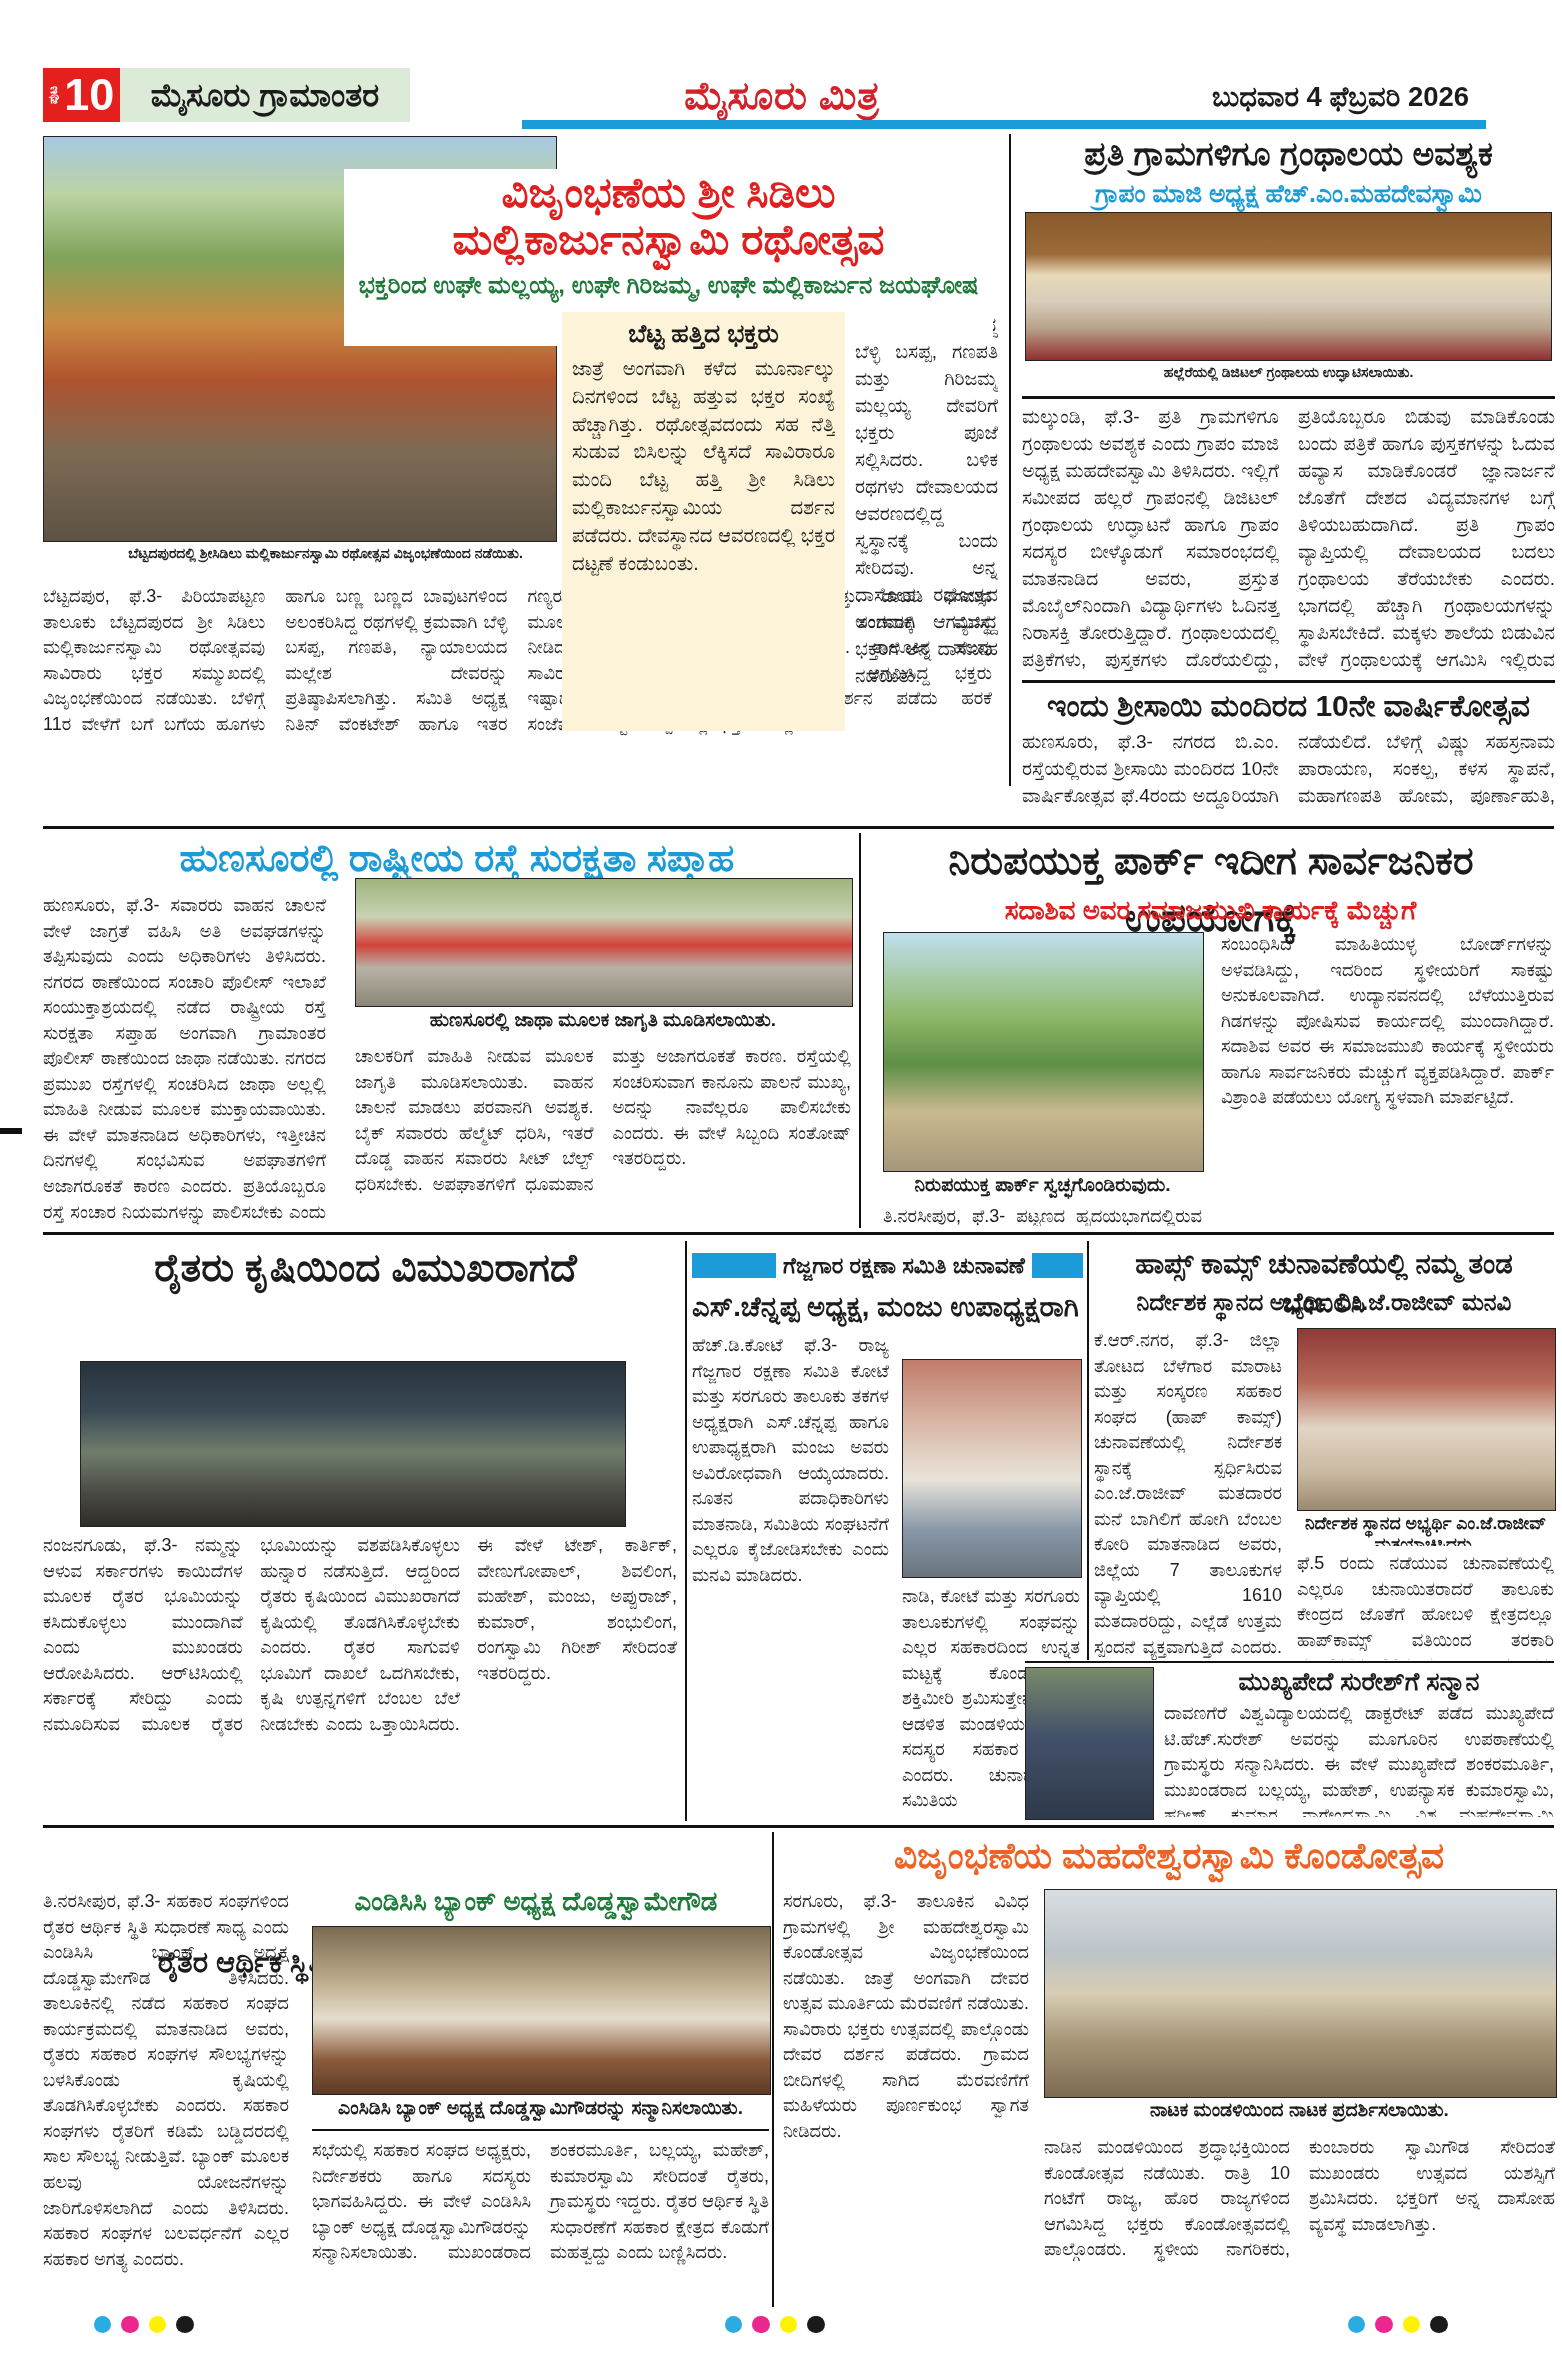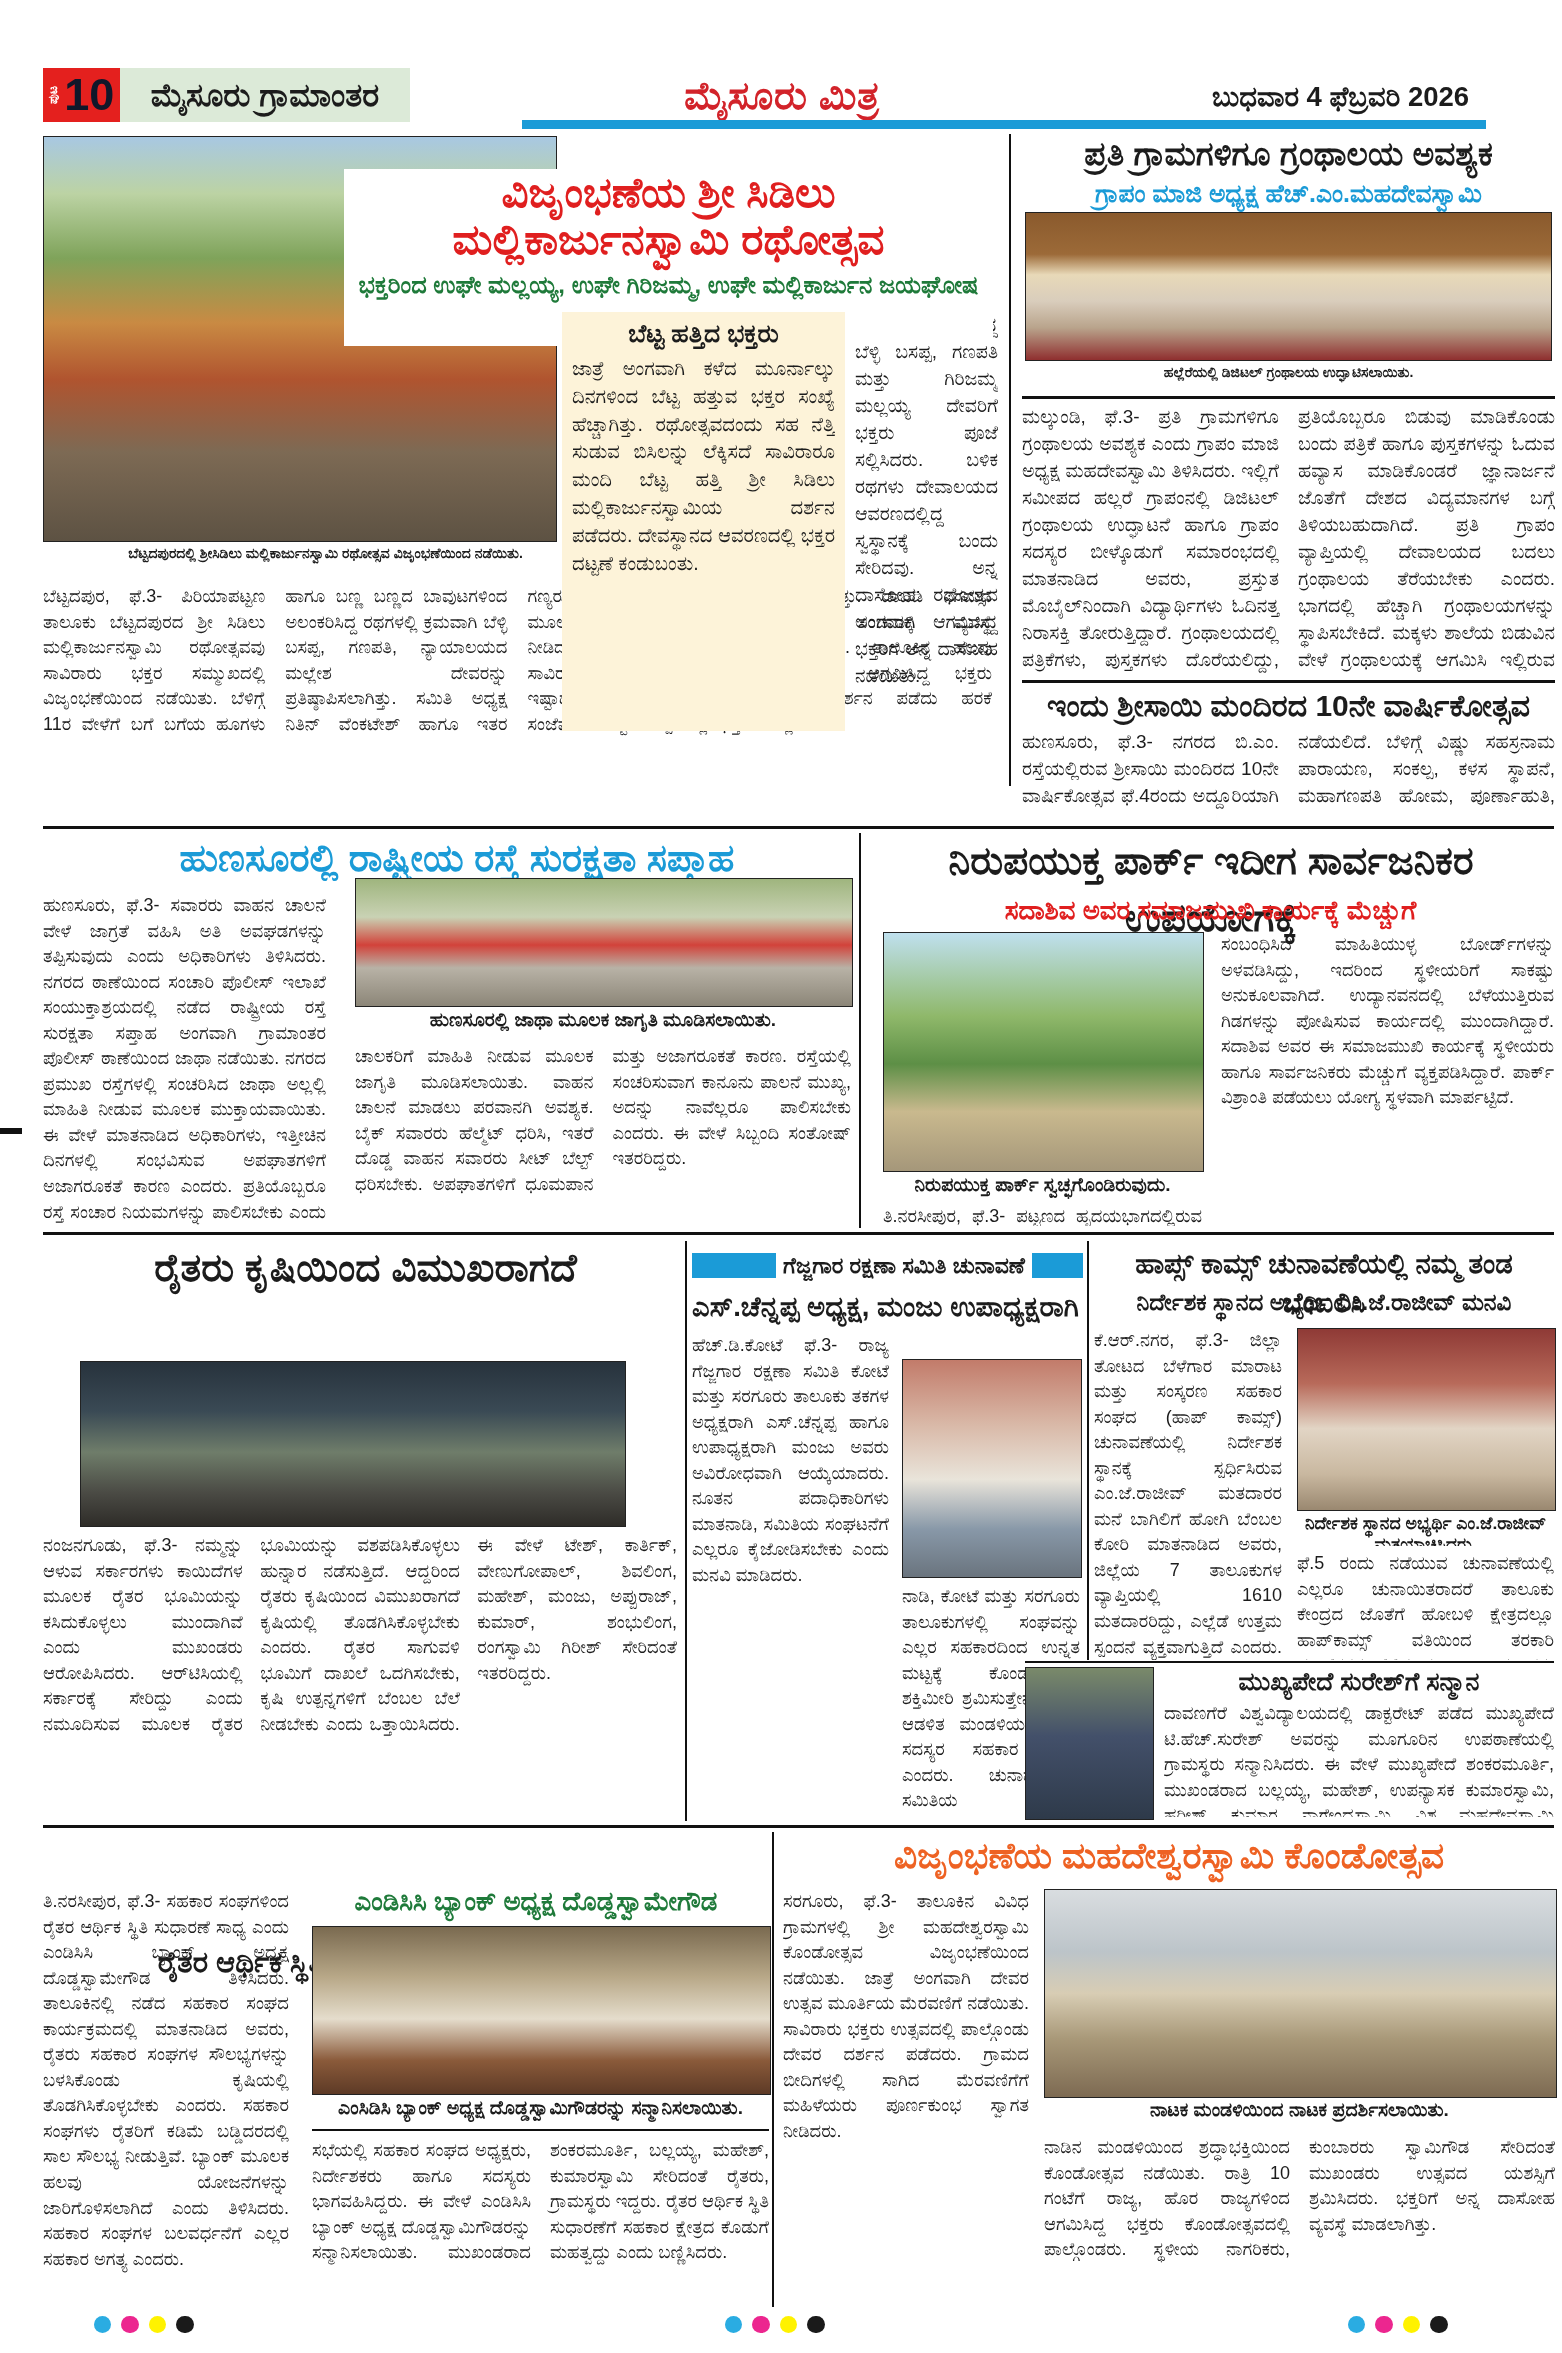--- a/index.html
+++ b/index.html
@@ -40,21 +40,21 @@
   .kicker-bar{background:#1b9bd7;height:25px;flex:1;}
   .dot{width:17.4px;height:17.4px;border-radius:50%;display:inline-block;margin-right:10px;}
 </style>
 </head>
 <body>
 
 <div id="paper">
 
   <div class="abs" style="left:43px;top:68px;width:77px;height:54px;background:#e4201e;display:flex;align-items:center;">
     <span style="color:#fff;font-size:12.3px;font-weight:bold;writing-mode:vertical-rl;transform:rotate(180deg);margin-left:2.9px;">ಪುಟ</span>
-    <span style="color:#0f172a;font-size:45px;font-weight:bold;margin-left:4.3px;">10</span>
+    <span style="color:#ffffff;font-size:45px;font-weight:bold;margin-left:4.3px;">10</span>
   </div>
   <div class="abs center" style="left:120px;top:68px;width:290px;height:54px;background:#dcead8;line-height:54px;font-size:32px;font-weight:bold;">ಮೈಸೂರು ಗ್ರಾಮಾಂತರ</div>
   <div class="abs center" style="left:594px;top:70px;width:377px;height:52px;color:#d2232a;font-size:39px;font-weight:bold;line-height:52px;transform:skewX(-4deg);letter-spacing:0.7px;">ಮೈಸೂರು ಮಿತ್ರ</div>
   <div class="abs center" style="left:1152px;top:78px;width:377px;height:38px;font-size:27.5px;font-weight:bold;line-height:38px;">ಬುಧವಾರ 4 ಫೆಬ್ರವರಿ 2026</div>
   <div class="abs" style="left:522px;top:120px;width:964px;height:8.7px;background:#1b9bd7;"></div>
 
   <div class="abs photo ph-chariot" style="left:43px;top:136px;width:512px;height:404px;"></div>
 
   <div class="abs" style="left:344px;top:133px;width:649px;height:177px;background:#ffffff;z-index:2;margin-top:36px;">
     <div class="center" style="color:#e01f1f;font-size:42px;font-weight:bold;line-height:1.12;">ವಿಜೃಂಭಣೆಯ ಶ್ರೀ ಸಿಡಿಲು</div>

